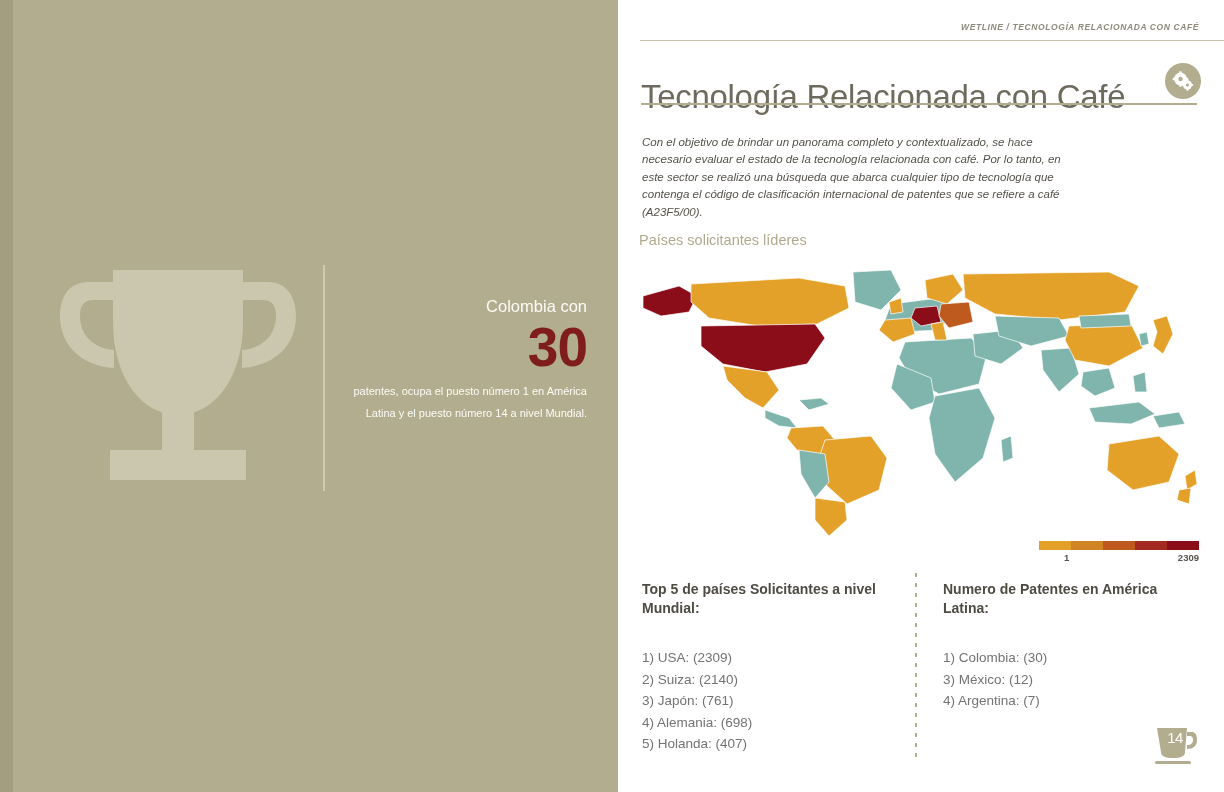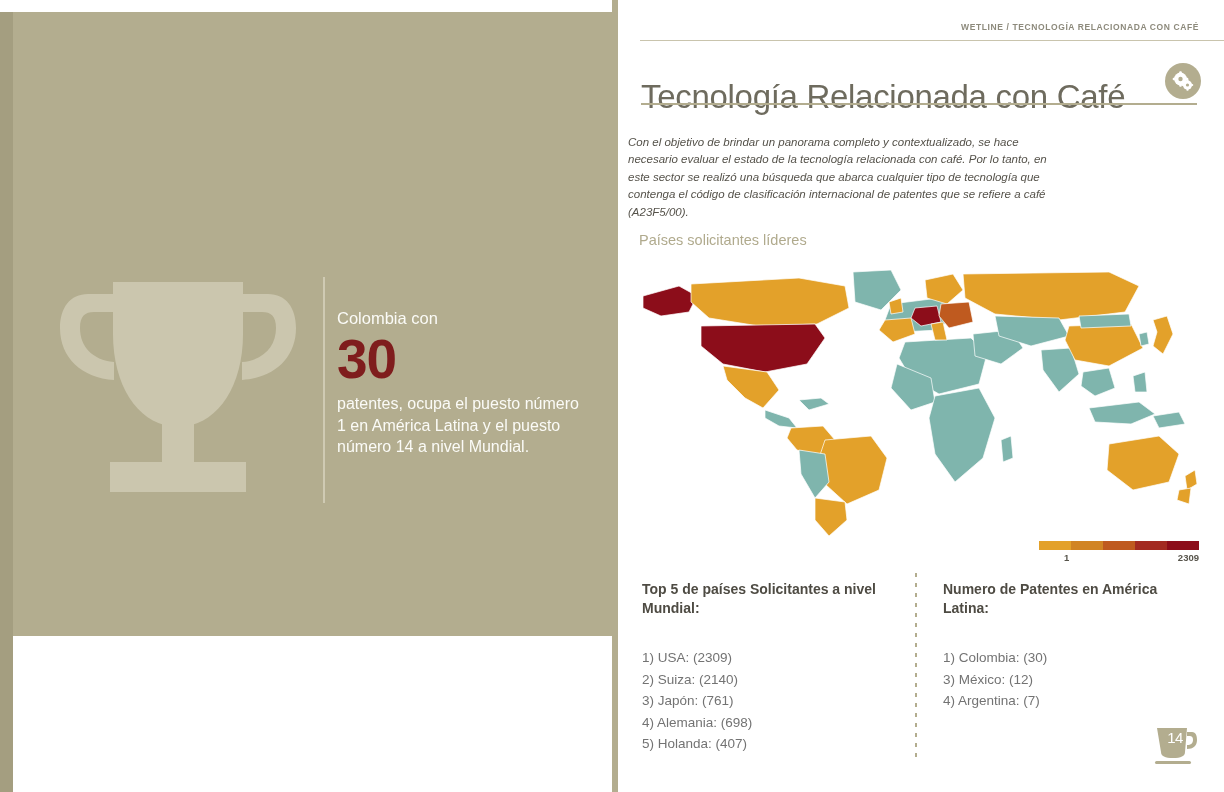--- a/index.html
+++ b/index.html
@@ -16,24 +16,25 @@
   .page {
     position: relative;
     width: 1224px;
     height: 792px;
     background: #ffffff;
   }
 
   
   .left-panel {
     position: absolute;
-    left: 0; top: 12px;
+    left: 0; top: 0;
     width: 612px;
-    height: 624px;
+    height: 792px;
     background: #b3ad8f;
+    text-align: right;
   }
   .left-edge {
     position: absolute;
     left: 0; top: 0;
     width: 13px;
     height: 792px;
     background: #a49e80;
   }
   .trophy-wrap {
     position: absolute;
@@ -72,21 +73,21 @@
     display: block;
     font-size: 55px;
     line-height: 60px;
     font-weight: bold;
     color: #7f1d1d;
     letter-spacing: -1px;
     margin: 2px 0 4px 0;
   }
   .highlight-tail {
     display: block;
-    font-size: 16px;
+    font-size: 11px;
     line-height: 21.5px;
     color: #fbfbf7;
   }
 
   
   .right-panel {
     position: absolute;
     left: 612px; top: 0;
     width: 612px;
     height: 792px;
@@ -99,20 +100,21 @@
     height: 792px;
     background: #b3ad8f;
   }
   .breadcrumb {
     position: absolute;
     right: 25px;
     top: 22px;
     font-size: 8.5px;
     letter-spacing: 0.6px;
     color: #8d8a7c;
+    font-style: italic;
     font-weight: bold;
     text-transform: uppercase;
     white-space: nowrap;
   }
   .header-rule {
     position: absolute;
     left: 28px;
     top: 40px;
     width: 584px;
     height: 1px;
@@ -143,21 +145,21 @@
     width: 36px;
     height: 36px;
     border-radius: 50%;
     background: #b3ad8f;
     display: flex;
     align-items: center;
     justify-content: center;
   }
   .intro {
     position: absolute;
-    left: 16px;
+    left: 30px;
     top: 122px;
     width: 440px;
     font-size: 11.5px;
     line-height: 17.5px;
     font-style: italic;
     color: #55524a;
   }
   .section-label {
     position: absolute;
     left: 27px;

